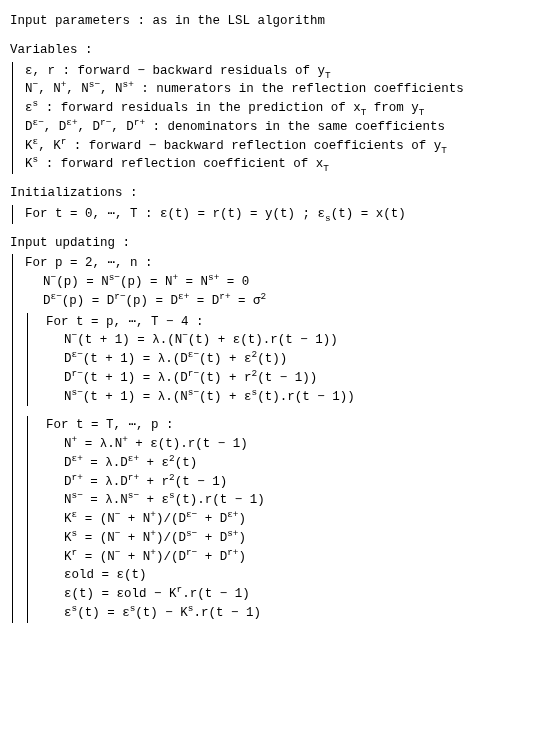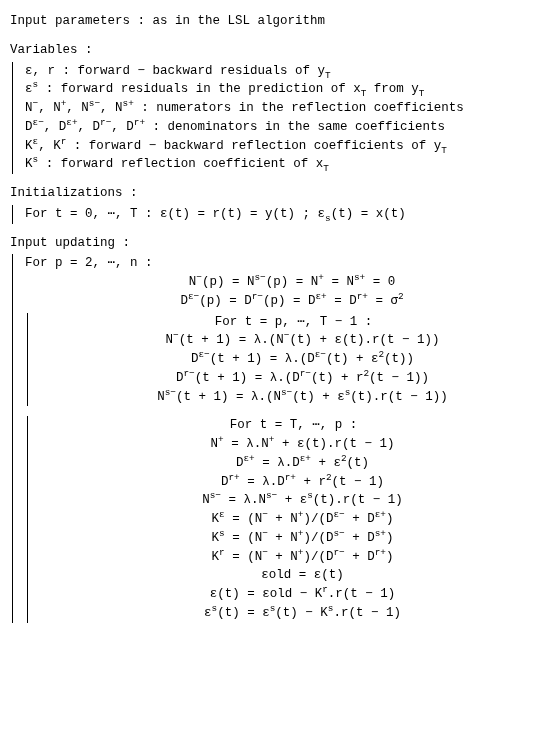--- a/index.html
+++ b/index.html
@@ -14,41 +14,41 @@
     box-sizing: border-box;
   }
   .block { margin-bottom: 10px; }
   .bracket {
     border-left: 1.5px solid #000;
     padding-left: 12px;
     margin-left: 2px;
     margin-top: 2px;
   }
   .line { white-space: nowrap; }
-  .indent1 { padding-left: 18px; text-align: center; }
+  .indent1 { padding-left: 18px; }
   sup { font-size: 0.75em; vertical-align: super; line-height: 0; }
   sub { font-size: 0.75em; vertical-align: sub; line-height: 0; }
   .gap { height: 8px; }
 </style>
 </head>
 <body>
 
 <div class="block line">Input parameters : as in the LSL algorithm</div>
 
 <div class="block">
   <div class="line">Variables :</div>
   <div class="bracket">
     <div class="line">
       <span>ε, r : forward − backward residuals  of y</span><sub>T</sub>
     </div>
     <div class="line">
-      <span>ε</span><sup>s</sup><span> : forward residuals in the prediction of x</span><sub>T</sub><span> from y</span><sub>T</sub>
+      <span>N</span><sup>−</sup><span>, N</span><sup>+</sup><span>, N</span><sup>s−</sup><span>, N</span><sup>s+</sup><span> : numerators in the reflection coefficients</span>
     </div>
     <div class="line">
-      <span>N</span><sup>−</sup><span>, N</span><sup>+</sup><span>, N</span><sup>s−</sup><span>, N</span><sup>s+</sup><span> : numerators in the reflection coefficients</span>
+      <span>ε</span><sup>s</sup><span> : forward residuals in the prediction of x</span><sub>T</sub><span> from y</span><sub>T</sub>
     </div>
     <div class="line">
       <span>D</span><sup>ε−</sup><span>, D</span><sup>ε+</sup><span>, D</span><sup>r−</sup><span>, D</span><sup>r+</sup><span> : denominators in the same coefficients</span>
     </div>
     <div class="line">
       <span>K</span><sup>ε</sup><span>, K</span><sup>r</sup><span> : forward − backward reflection coefficients of y</span><sub>T</sub>
     </div>
     <div class="line">
       <span>K</span><sup>s</sup><span> : forward reflection coefficient of x</span><sub>T</sub>
     </div>
@@ -69,21 +69,21 @@
   <div class="bracket">
     <div class="line">For p = 2, ⋯, n :</div>
     <div class="line indent1">
       <span>N</span><sup>−</sup><span>(p) = N</span><sup>s−</sup><span>(p) = N</span><sup>+</sup><span> = N</span><sup>s+</sup><span> = 0</span>
     </div>
     <div class="line indent1">
       <span>D</span><sup>ε−</sup><span>(p) = D</span><sup>r−</sup><span>(p) = D</span><sup>ε+</sup><span> = D</span><sup>r+</sup><span> = σ</span><sup>2</sup>
     </div>
 
     <div class="bracket indent1">
-      <div class="line">For t = p, ⋯, T − 1 :</div>
+      <div class="line">For t = p, ⋯, T − 4 :</div>
       <div class="line indent1">N<sup>−</sup>(t + 1) = λ.(N<sup>−</sup>(t) + ε(t).r(t − 1))</div>
       <div class="line indent1">D<sup>ε−</sup>(t + 1) = λ.(D<sup>ε−</sup>(t) + ε<sup>2</sup>(t))</div>
       <div class="line indent1">D<sup>r−</sup>(t + 1) = λ.(D<sup>r−</sup>(t) + r<sup>2</sup>(t − 1))</div>
       <div class="line indent1">N<sup>s−</sup>(t + 1) = λ.(N<sup>s−</sup>(t) + ε<sup>s</sup>(t).r(t − 1))</div>
     </div>
 
     <div class="gap"></div>
 
     <div class="bracket indent1">
       <div class="line">For t = T, ⋯, p :</div>

